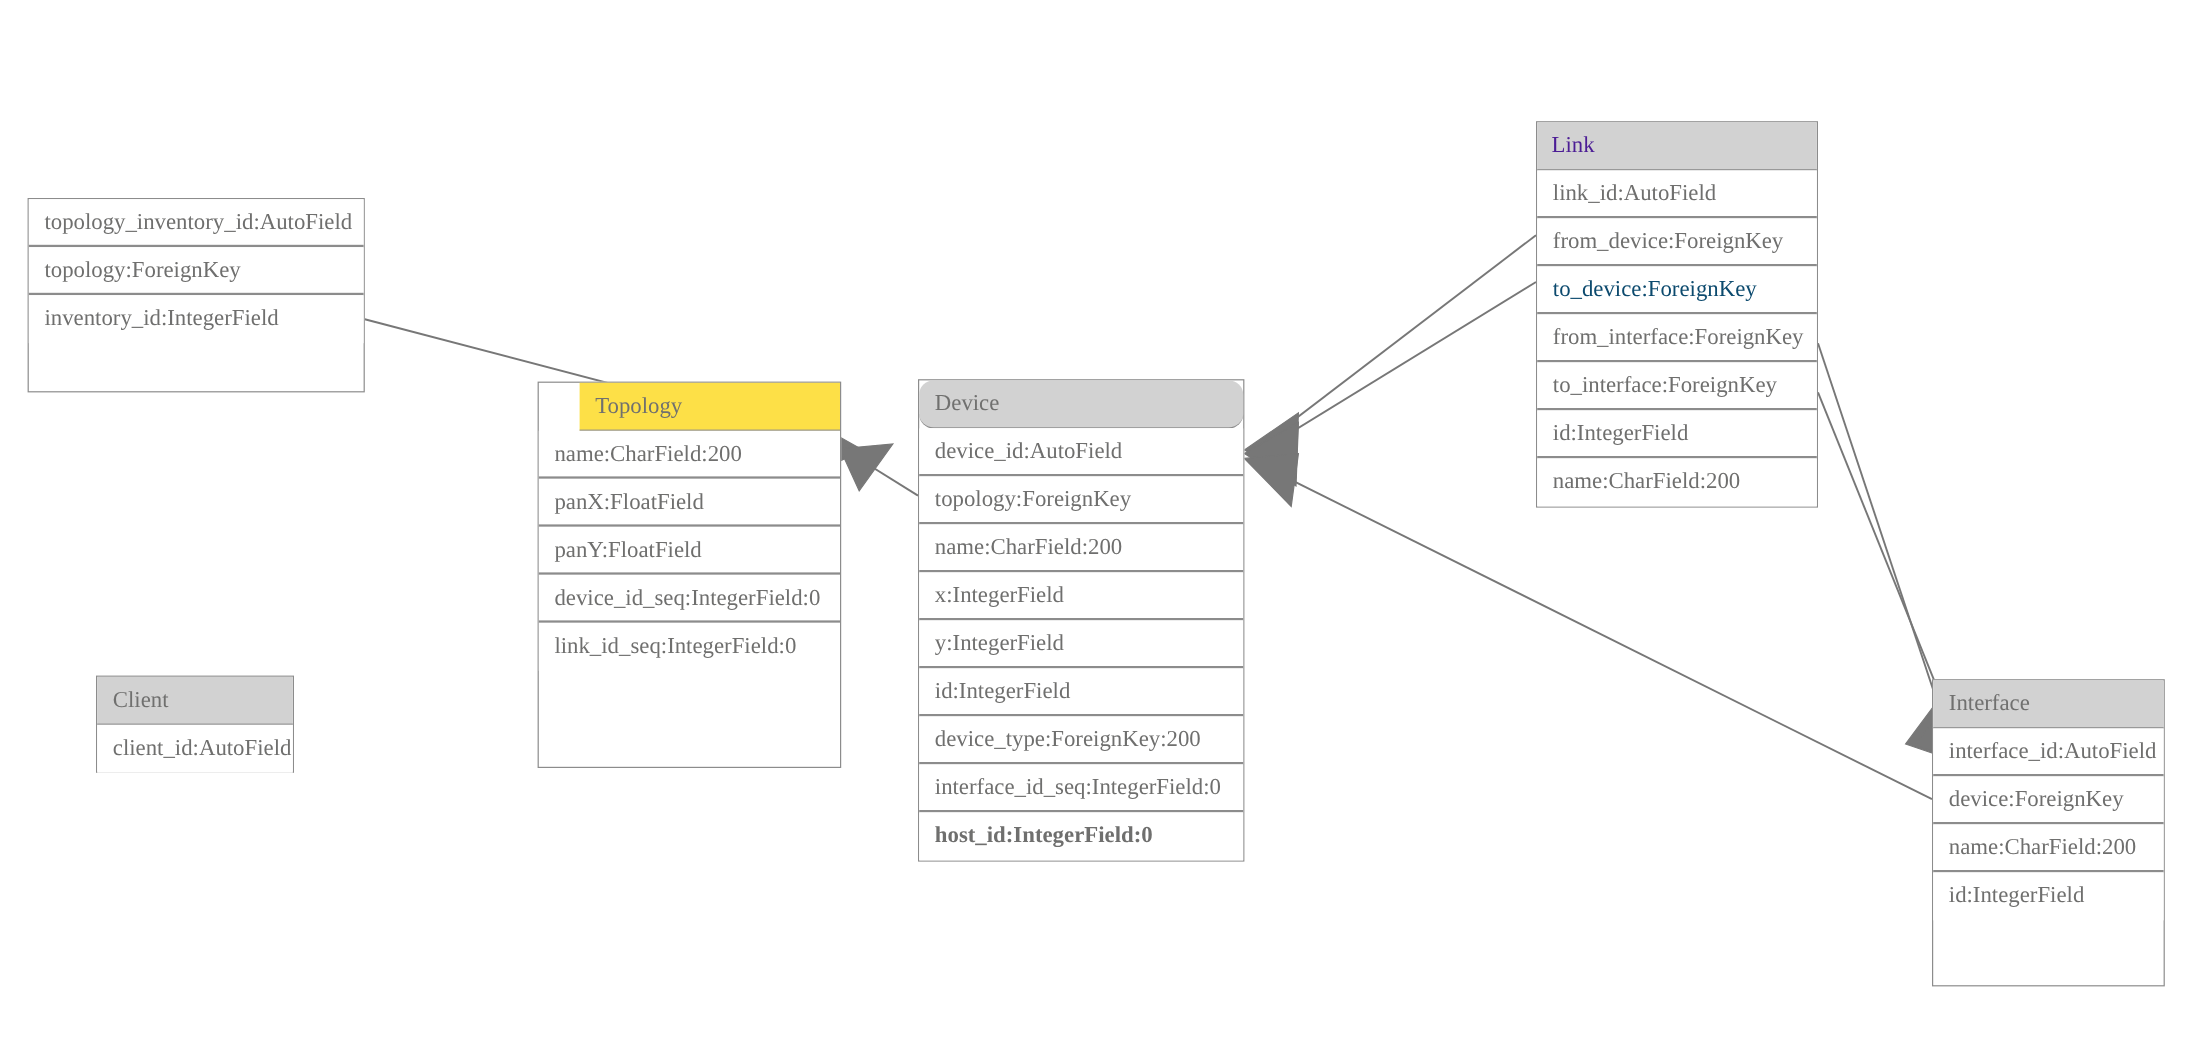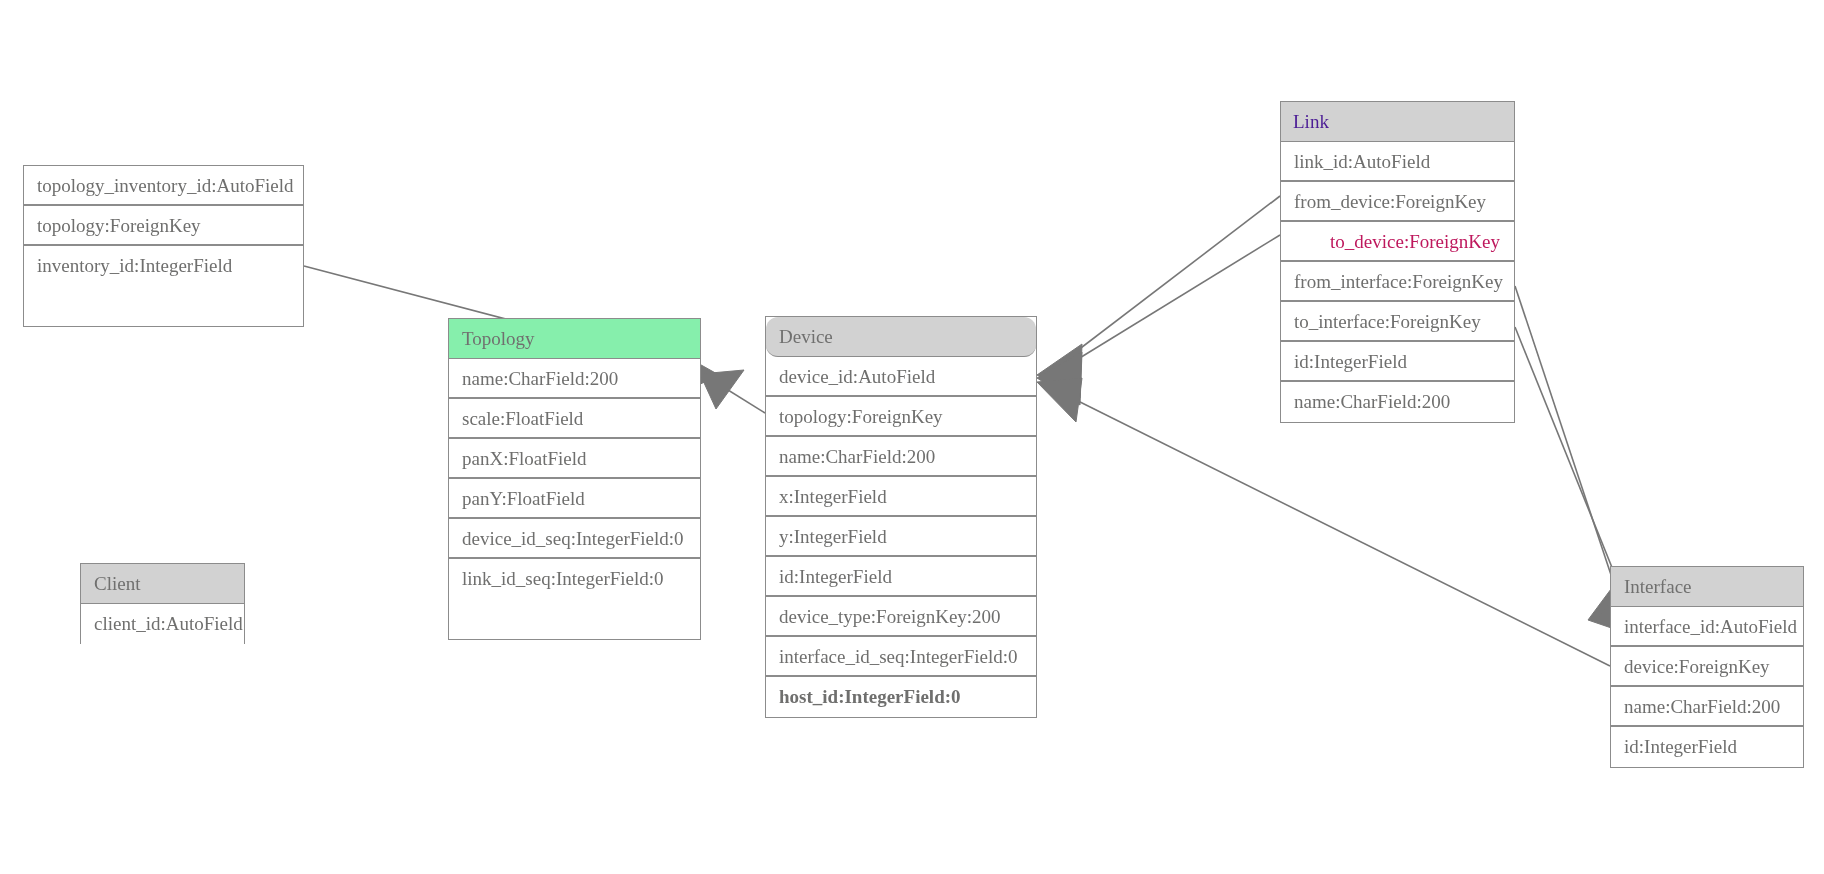--- a/index.html
+++ b/index.html
@@ -94,23 +94,22 @@
       </g>
     </svg>
 
   <div id="entity-layer">
       <div class="entity" style="left: 23px; top: 165px; width: 281px; height: 162px; border-color: rgb(140, 140, 140);">
         <div class="entity-field" style="border-bottom-color: rgb(140, 140, 140); color: rgb(111, 111, 110);">topology_inventory_id:AutoField</div>
         <div class="entity-field" style="border-bottom-color: rgb(140, 140, 140); color: rgb(111, 111, 110);">topology:ForeignKey</div>
         <div class="entity-field" style="border-bottom-color: rgb(140, 140, 140); color: rgb(111, 111, 110);">inventory_id:IntegerField</div>
       </div>
       <div class="entity" style="left: 448px; top: 318px; width: 253px; height: 322px; border-color: rgb(140, 140, 140);">
-        <div class="entity-header" style="background: #86efac; border-bottom-color: rgb(140, 140, 140); color: rgb(112, 112, 111);">Topology</div>
+        <div class="entity-header" style="background: #fde047; border-bottom-color: rgb(140, 140, 140); color: rgb(112, 112, 111); margin-left: 34px;">Topology</div>
         <div class="entity-field" style="border-bottom-color: rgb(140, 140, 140); color: rgb(111, 111, 110);">name:CharField:200</div>
-        <div class="entity-field" style="border-bottom-color: rgb(140, 140, 140); color: rgb(111, 111, 110);">scale:FloatField</div>
         <div class="entity-field" style="border-bottom-color: rgb(140, 140, 140); color: rgb(111, 111, 110);">panX:FloatField</div>
         <div class="entity-field" style="border-bottom-color: rgb(140, 140, 140); color: rgb(111, 111, 110);">panY:FloatField</div>
         <div class="entity-field" style="border-bottom-color: rgb(140, 140, 140); color: rgb(111, 111, 110);">device_id_seq:IntegerField:0</div>
         <div class="entity-field" style="border-bottom-color: rgb(140, 140, 140); color: rgb(111, 111, 110);">link_id_seq:IntegerField:0</div>
       </div>
       <div class="entity" style="left: 80px; top: 529px; width: 165px; height: 81px; border-color: rgb(140, 140, 140); margin-top: 34px;">
         <div class="entity-header" style="background: rgb(210, 210, 210); border-bottom-color: rgb(140, 140, 140); color: rgb(112, 112, 111);">Client</div>
         <div class="entity-field" style="border-bottom-color: rgb(140, 140, 140); color: rgb(111, 111, 110);">client_id:AutoField</div>
       </div>
       <div class="entity" style="left: 765px; top: 316px; width: 272px; height: 402px; border-color: rgb(140, 140, 140);">
@@ -122,27 +121,27 @@
         <div class="entity-field" style="border-bottom-color: rgb(140, 140, 140); color: rgb(111, 111, 110);">y:IntegerField</div>
         <div class="entity-field" style="border-bottom-color: rgb(140, 140, 140); color: rgb(111, 111, 110);">id:IntegerField</div>
         <div class="entity-field" style="border-bottom-color: rgb(140, 140, 140); color: rgb(111, 111, 110);">device_type:ForeignKey:200</div>
         <div class="entity-field" style="border-bottom-color: rgb(140, 140, 140); color: rgb(111, 111, 110);">interface_id_seq:IntegerField:0</div>
         <div class="entity-field" style="border-bottom-color: rgb(140, 140, 140); color: rgb(111, 111, 110); font-weight: bold;">host_id:IntegerField:0</div>
       </div>
       <div class="entity" style="left: 1280px; top: 101px; width: 235px; height: 322px; border-color: rgb(140, 140, 140);">
         <div class="entity-header" style="background: rgb(210, 210, 210); border-bottom-color: rgb(140, 140, 140); color: #4c1d95; padding-left: 12px;">Link</div>
         <div class="entity-field" style="border-bottom-color: rgb(140, 140, 140); color: rgb(111, 111, 110);">link_id:AutoField</div>
         <div class="entity-field" style="border-bottom-color: rgb(140, 140, 140); color: rgb(111, 111, 110);">from_device:ForeignKey</div>
-        <div class="entity-field" style="border-bottom-color: rgb(140, 140, 140); color: #be185d; text-align: right;">to_device:ForeignKey</div>
+        <div class="entity-field" style="border-bottom-color: rgb(140, 140, 140); color: #0c4a6e;">to_device:ForeignKey</div>
         <div class="entity-field" style="border-bottom-color: rgb(140, 140, 140); color: rgb(111, 111, 110);">from_interface:ForeignKey</div>
         <div class="entity-field" style="border-bottom-color: rgb(140, 140, 140); color: rgb(111, 111, 110);">to_interface:ForeignKey</div>
         <div class="entity-field" style="border-bottom-color: rgb(140, 140, 140); color: rgb(111, 111, 110);">id:IntegerField</div>
         <div class="entity-field" style="border-bottom-color: rgb(140, 140, 140); color: rgb(111, 111, 110);">name:CharField:200</div>
       </div>
-      <div class="entity" style="left: 1610px; top: 566px; width: 194px; height: 202px; border-color: rgb(140, 140, 140);">
+      <div class="entity" style="left: 1610px; top: 566px; width: 194px; height: 256px; border-color: rgb(140, 140, 140);">
         <div class="entity-header" style="background: rgb(210, 210, 210); border-bottom-color: rgb(140, 140, 140); color: rgb(112, 112, 111);">Interface</div>
         <div class="entity-field" style="border-bottom-color: rgb(140, 140, 140); color: rgb(111, 111, 110);">interface_id:AutoField</div>
         <div class="entity-field" style="border-bottom-color: rgb(140, 140, 140); color: rgb(111, 111, 110);">device:ForeignKey</div>
         <div class="entity-field" style="border-bottom-color: rgb(140, 140, 140); color: rgb(111, 111, 110);">name:CharField:200</div>
         <div class="entity-field" style="border-bottom-color: rgb(140, 140, 140); color: rgb(111, 111, 110);">id:IntegerField</div>
       </div>
     </div>
 
 </div>
 

